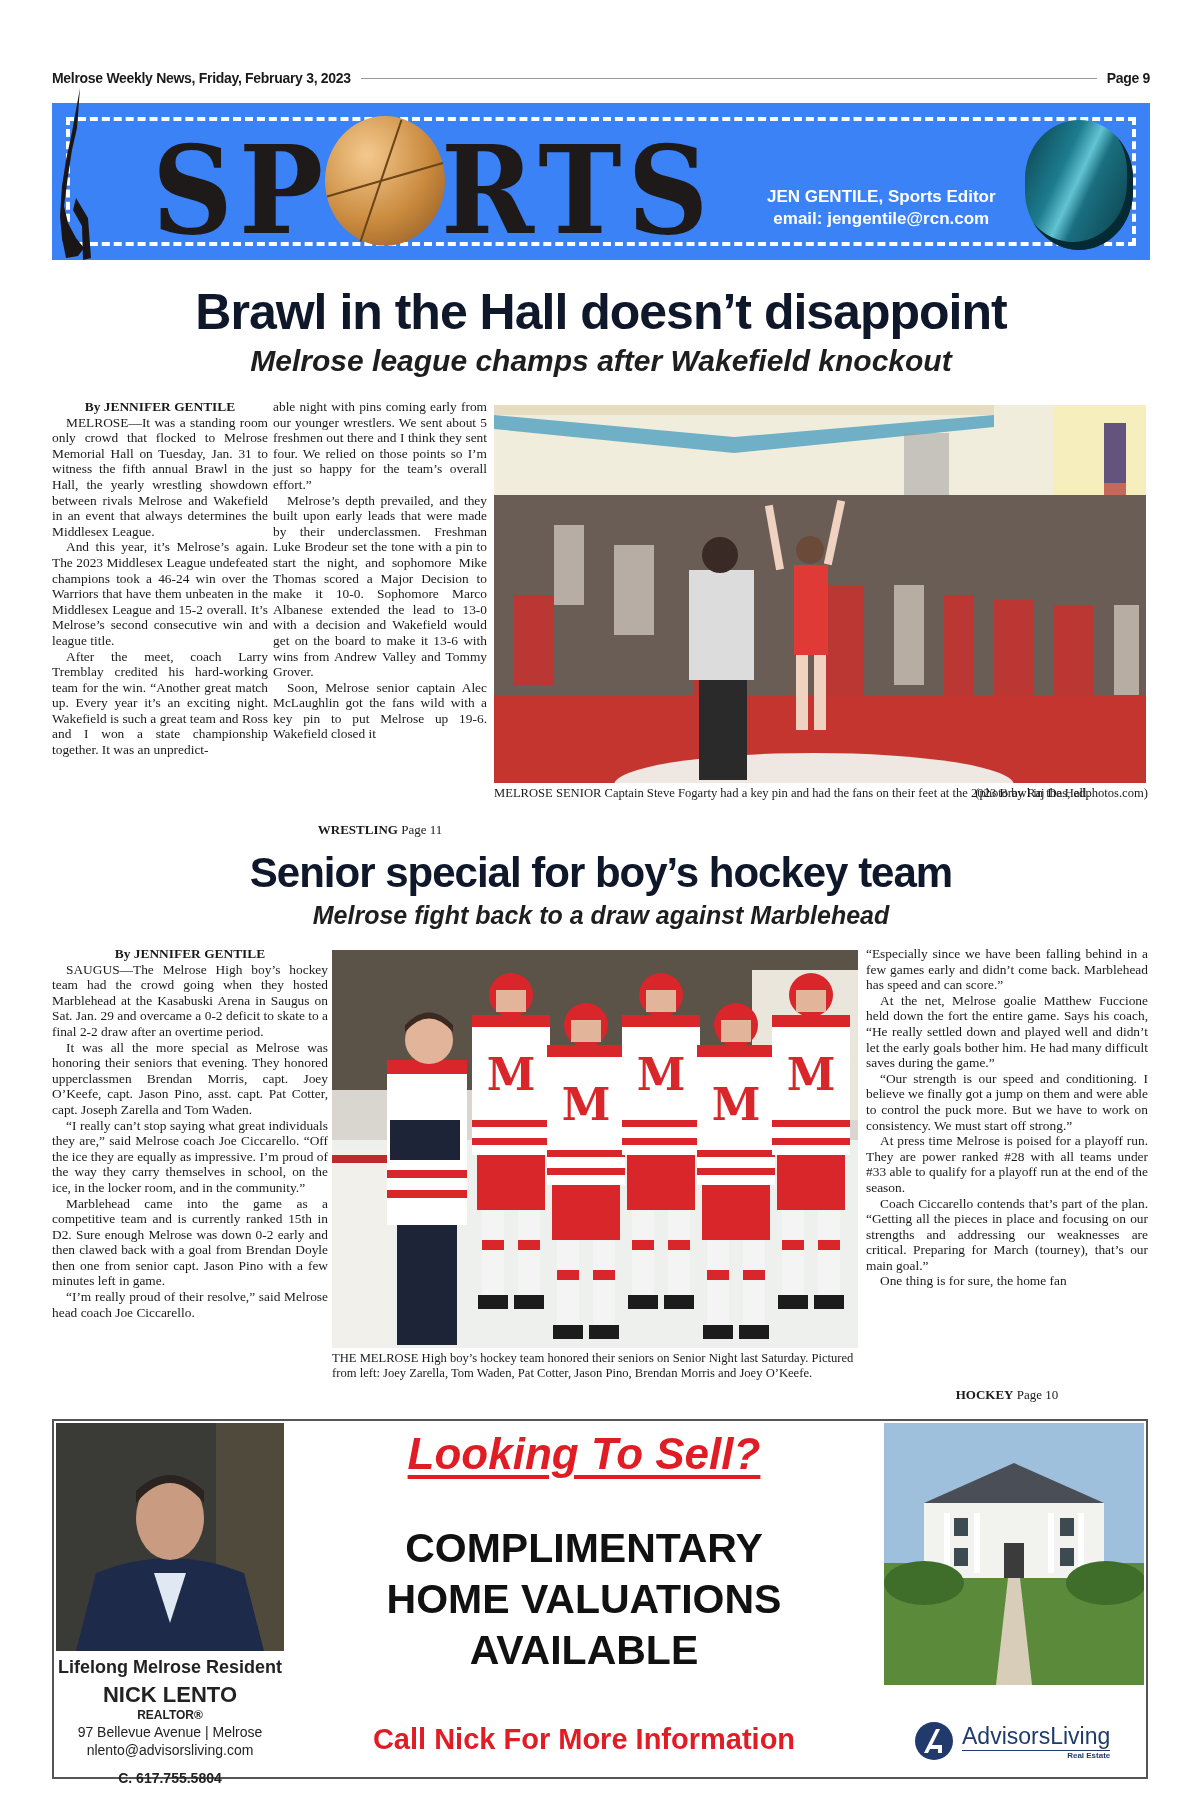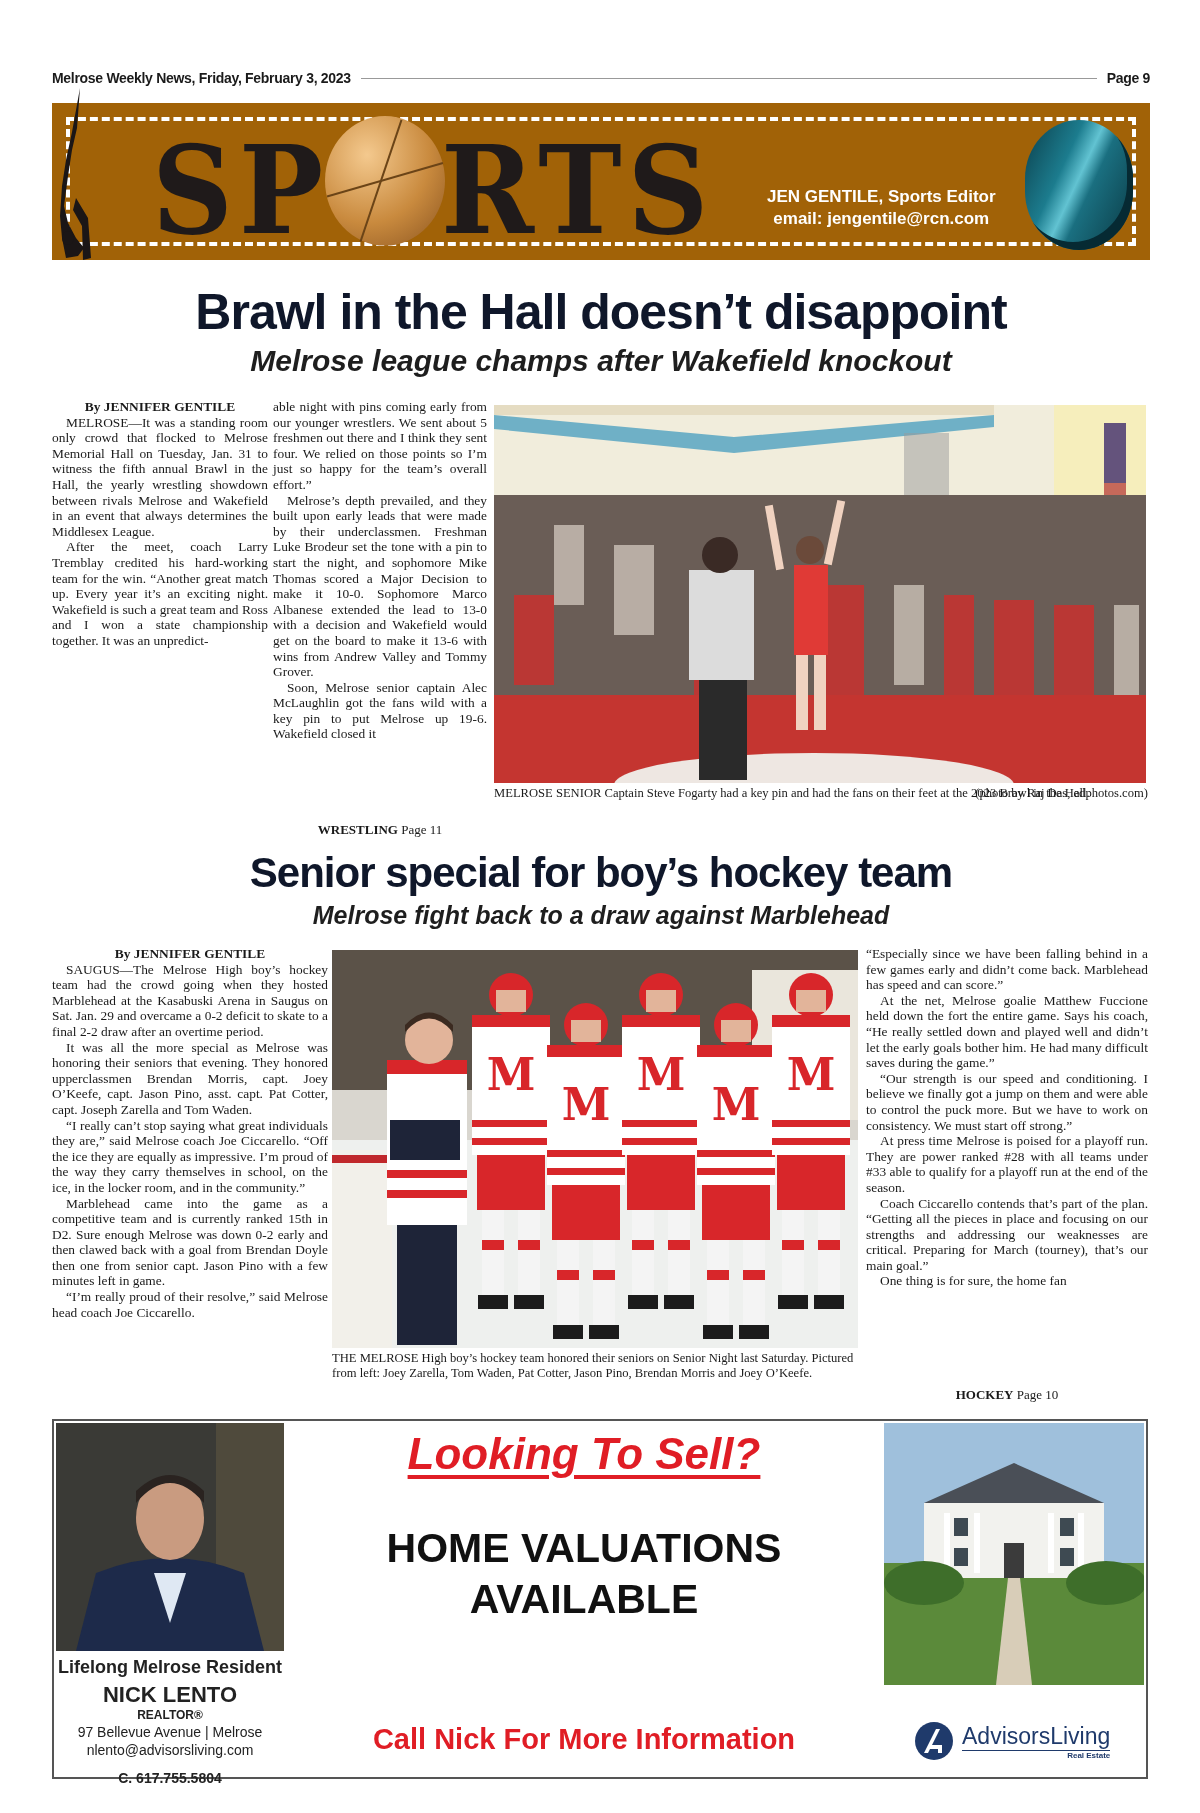--- a/index.html
+++ b/index.html
@@ -3,21 +3,21 @@
 <meta charset="utf-8">
 <style>
   html, body { margin: 0; padding: 0; background: #ffffff; }
   body { width: 1200px; height: 1813px; position: relative; overflow: hidden; font-family: "DejaVu Serif", serif; color: #1a1a1a; }
 
   
   .folio { position: absolute; left: 52px; top: 68px; width: 1098px; height: 20px; display: flex; align-items: center; font-family: "Liberation Sans", sans-serif; font-weight: bold; font-size: 14px; letter-spacing: -0.3px; }
   .folio .rule { flex: 1; height: 1px; background: #999; margin: 0 10px; }
 
   
-  .banner { position: absolute; left: 52px; top: 103px; width: 1098px; height: 157px; background: #a16207; }
+  .banner { position: absolute; left: 52px; top: 103px; width: 1098px; height: 157px; background: #3b82f6; }
   .banner .dash { position: absolute; left: 14px; top: 14px; right: 14px; bottom: 14px; border: 4px dashed #ffffff; }
   .banner .sports { position: absolute; left: 100px; top: 18px; font-family: "DejaVu Serif", serif; font-weight: bold; font-size: 112px; letter-spacing: 6px; color: #1f1a1a; line-height: 1; transform: scaleY(1.08); }
   .banner .sports span.ball { display: inline-block; width: 120px; height: 120px; border-radius: 50%; background: radial-gradient(circle at 35% 30%, #f4c98e, #c98a3e 55%, #8a5420); vertical-align: -12px; margin: 0 -4px; position: relative; }
   .banner .sports span.ball::before { content: ""; position: absolute; left: 55px; top: 0; width: 2px; height: 120px; background: #6b4417; transform: rotate(20deg); }
   .banner .sports span.ball::after { content: ""; position: absolute; left: 0; top: 58px; width: 120px; height: 2px; background: #6b4417; transform: rotate(-15deg); }
   .gymnast { position: absolute; left: 58px; top: 88px; width: 36px; height: 175px; }
   .editor { position: absolute; left: 715px; top: 83px; color: #ffffff; font-family: "Liberation Sans", sans-serif; font-weight: bold; font-size: 17px; text-align: center; line-height: 22px; }
   .puck { position: absolute; left: 1025px; top: 120px; width: 108px; height: 130px; border-radius: 50% / 45%; background: linear-gradient(115deg, #0b3e4a 0%, #1c7c8e 35%, #62c3d2 48%, #1a6f80 58%, #0a3842 100%); box-shadow: inset -6px -8px 0 #062a33; }
 
   
@@ -70,20 +70,21 @@
   <path d="M18 110 L30 130 L33 170 L25 172 L24 138 L15 122 Z" fill="#1b1616"></path>
 </svg>
 <div class="puck"></div>
 
 <div class="hl" style="top:283px; font-size:50px;">Brawl in the Hall doesn’t disappoint</div>
 <div class="sub" style="top:344px; font-size:30px;">Melrose league champs after Wakefield knockout</div>
 
 <div class="col" style="left:52px; top:399px; width:216px;">
   <p class="byline">By JENNIFER GENTILE</p>
   <p>MELROSE—It was a standing room only crowd that flocked to Melrose Memorial Hall on Tuesday, Jan. 31 to witness the fifth annual Brawl in the Hall, the yearly wrestling showdown between rivals Melrose and Wakefield in an event that always determines the Middlesex League.</p>
+  <p>And this year, it’s Melrose’s again. The 2023 Middlesex League undefeated champions took a 46-24 win over the Warriors that have them unbeaten in the Middlesex League and 15-2 overall. It’s Melrose’s second consecutive win and league title.</p>
   <p>After the meet, coach Larry Tremblay credited his hard-working team for the win. “Another great match up. Every year it’s an exciting night. Wakefield is such a great team and Ross and I won a state championship together. It was an unpredict-</p>
 </div>
 <div class="col" style="left:273px; top:399px; width:214px;">
   <p style="text-indent:0">able night with pins coming early from our younger wrestlers. We sent about 5 freshmen out there and I think they sent four. We relied on those points so I’m just so happy for the team’s overall effort.”</p>
   <p>Melrose’s depth prevailed, and they built upon early leads that were made by their underclassmen. Freshman Luke Brodeur set the tone with a pin to start the night, and sophomore Mike Thomas scored a Major Decision to make it 10-0. Sophomore Marco Albanese extended the lead to 13-0 with a decision and Wakefield would get on the board to make it 13-6 with wins from Andrew Valley and Tommy Grover.</p>
   <p>Soon, Melrose senior captain Alec McLaughlin got the fans wild with a key pin to put Melrose up 19-6. Wakefield closed it</p>
 </div>
 <div class="jump" style="left:273px; top:822px; width:214px; text-align:center;">
   <b>WRESTLING</b>
   <span>Page 11</span>
@@ -275,20 +276,21 @@
   <div class="agent-info">
     <div style="font-weight:bold; font-size:18px; margin-top:4px;">Lifelong Melrose Resident</div>
     <div style="font-weight:bold; font-size:22px; margin-top:4px;">NICK LENTO</div>
     <div style="font-weight:bold; font-size:12px;">REALTOR®</div>
     <div style="font-size:14px; margin-top:2px;">97 Bellevue Avenue | Melrose</div>
     <div style="font-size:14px; margin-top:2px;">nlento@advisorsliving.com</div>
     <div style="font-size:14px; font-weight:bold; margin-top:12px;">C. 617.755.5804</div>
   </div>
   <div class="looking">Looking To Sell?</div>
   <div class="offer">
+    <div>COMPLIMENTARY</div>
     <div>HOME VALUATIONS</div>
     <div>AVAILABLE</div>
   </div>
   <div class="call">Call Nick For More Information</div>
   <div class="house">
     <svg width="260" height="262" viewBox="0 0 260 262">
       <rect width="260" height="262" fill="#9fc0dc"></rect>
       <rect x="0" y="140" width="260" height="122" fill="#5b8a3a"></rect>
       <polygon points="40,80 130,40 220,80" fill="#4a4f57"></polygon>
       <rect x="40" y="80" width="180" height="75" fill="#f2f2ee"></rect>

